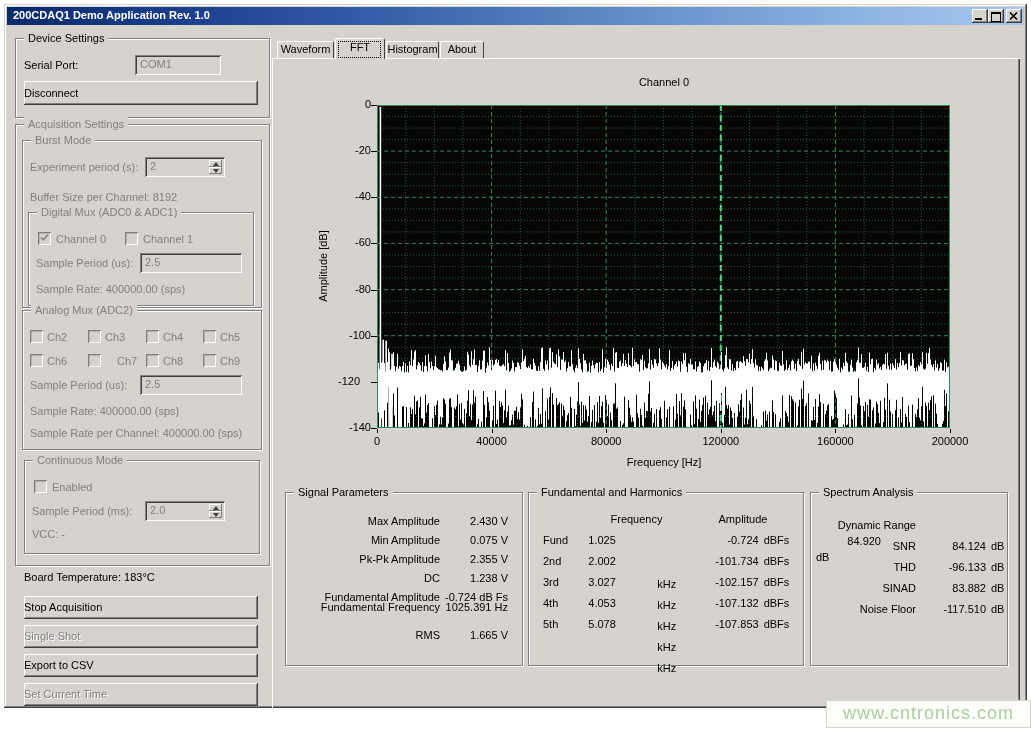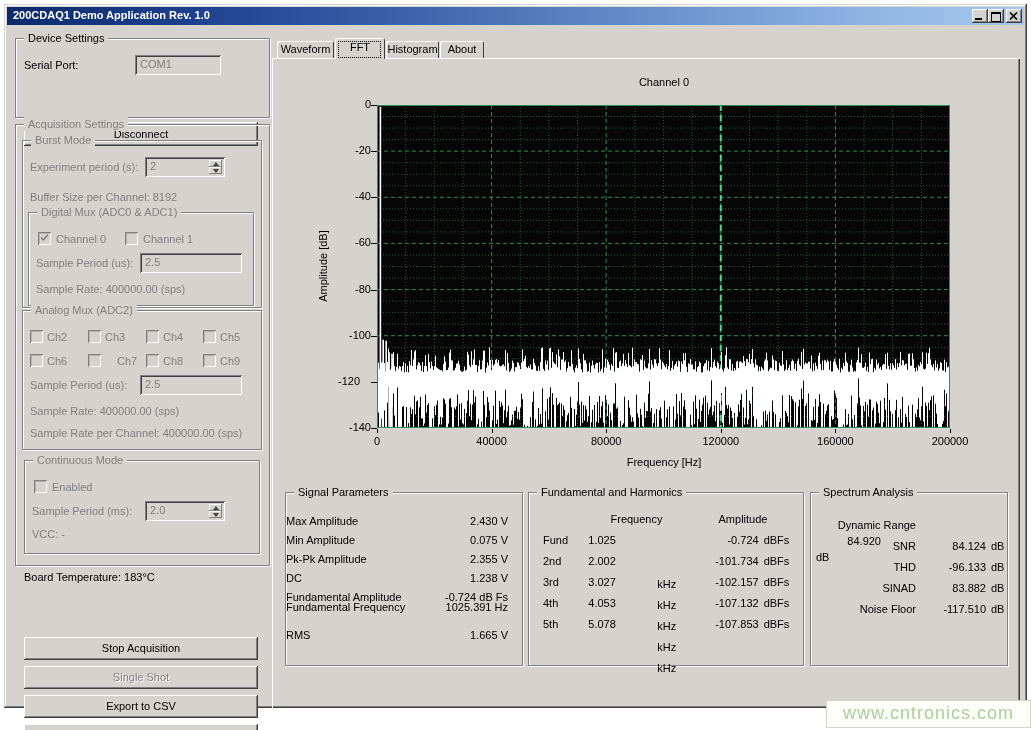--- a/index.html
+++ b/index.html
@@ -16,22 +16,22 @@
   .gmin{position:absolute;left:3px;bottom:3px;width:7px;height:2px;background:#000;}
   .gmax{position:absolute;left:3px;top:3px;width:8px;height:7px;border:1px solid #000;border-top-width:2px;}
   .gx{position:absolute;left:3px;top:3px;}
   .grp{position:absolute;border:1px solid #808080;box-shadow:inset 1px 1px 0 #ffffff,1px 1px 0 #ffffff;}
   .glab{position:absolute;top:-8px;left:8px;background:#d6d3ce;padding:0 4px;line-height:14px;white-space:nowrap;}
   .lab{position:absolute;white-space:nowrap;line-height:15px;}
   .gray{color:#808080;}
   .tb{position:absolute;background:#d6d3ce;color:#808080;
     box-shadow:inset 1px 1px 0 #808080,inset -1px -1px 0 #ffffff,inset 2px 2px 0 #404040,inset -2px -2px 0 #d6d3ce;}
   .tb .val{position:absolute;left:5px;top:0;line-height:19px;}
-  .btn{position:absolute;background:#d6d3ce;text-align:center;line-height:23px;cursor:pointer;
-    box-shadow:inset -1px -1px 0 #404040,inset 1px 1px 0 #ffffff,inset -2px -2px 0 #808080;margin-top:41px;}
+  .btn{position:absolute;background:#d6d3ce;line-height:23px;cursor:pointer;
+    box-shadow:inset -1px -1px 0 #404040,inset 1px 1px 0 #ffffff,inset -2px -2px 0 #808080;}
   .btn.dis{color:#808080;text-shadow:1px 1px 0 #ffffff;cursor:default;}
   .cb{position:absolute;width:13px;height:13px;background:#d6d3ce;
     box-shadow:inset 1px 1px 0 #808080,inset -1px -1px 0 #ffffff,inset 2px 2px 0 #b5b2ad;}
   .cb svg{position:absolute;left:2px;top:2px;visibility:hidden;}
   .cb.checked svg{visibility:visible;}
   .spbtn{position:absolute;right:3px;width:13px;height:7px;background:#d6d3ce;
     box-shadow:inset -1px -1px 0 #808080,inset 1px 1px 0 #ffffff;}
   .spbtn.up{top:3px}.spbtn.dn{top:10px}
   .tri-up{display:block;width:0;height:0;margin:2px auto 0;border-left:3px solid transparent;border-right:3px solid transparent;border-bottom:4px solid #404040;}
   .tri-dn{display:block;width:0;height:0;margin:2px auto 0;border-left:3px solid transparent;border-right:3px solid transparent;border-top:4px solid #404040;}
@@ -40,21 +40,21 @@
   .tab{position:absolute;background:#d6d3ce;text-align:center;border-radius:2px 2px 0 0;cursor:pointer;
     box-shadow:inset 1px 1px 0 #ffffff,inset -1px 0 0 #404040;line-height:17px;z-index:1;}
   .tab.active{z-index:3;line-height:18px;}
   .tab.active::after{content:"";position:absolute;left:3px;right:4px;top:3px;bottom:1px;border:1px dotted #000;}
   #fft-svg{position:absolute;left:373px;top:101px;}
   #tick-layer{position:absolute;left:0;top:0;width:1023px;height:704px;pointer-events:none;font-size:11px;}
   .axis-title-y{position:absolute;left:240px;top:255px;width:160px;height:14px;text-align:center;transform:rotate(-90deg);}
   .axis-title-x{position:absolute;left:560px;top:452px;width:200px;text-align:center;}
   .chart-title{position:absolute;left:560px;top:72px;width:200px;text-align:center;}
   .srow{position:absolute;left:0;width:100%;display:flex;height:16px;line-height:16px;}
-  .srow .l{width:154px;text-align:left;}
+  .srow .l{width:154px;text-align:right;}
   .srow .v{flex:1;text-align:right;padding-right:14px;}
   .hrow{position:absolute;left:0;width:100%;display:flex;height:16px;line-height:16px;}
   .hrow .nm{width:46px;padding-left:14px;}
   .hrow .fq{width:65px;text-align:left;}
   .hrow .fu{width:28px;padding-left:5px;margin-top:44px;}
   .hrow .am{width:75px;text-align:right;}
   .hrow .au{width:40px;padding-left:5px;}
   .hhdr-f{position:absolute;left:60px;top:20px;width:95px;text-align:center;}
   .hhdr-a{position:absolute;left:155px;top:20px;width:118px;text-align:center;}
   .sprow{position:absolute;left:0;width:100%;display:flex;height:16px;line-height:16px;}

